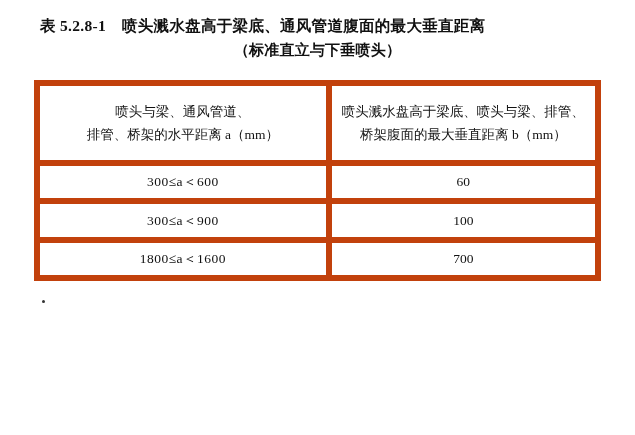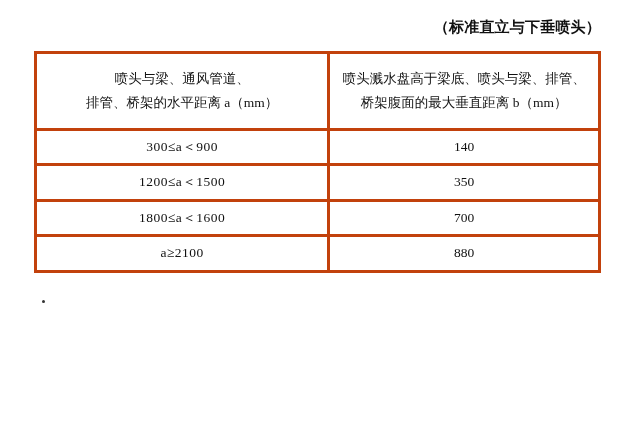--- a/index.html
+++ b/index.html
@@ -32,33 +32,33 @@
   .caption-num {
     font-family: "Liberation Serif", "DejaVu Serif", serif;
   }
   .caption-gap {
     display: inline-block;
     width: 16px;
   }
   .caption-line-2 {
     font-size: 15px;
     font-weight: bold;
-    text-align: right;
-    margin: 2px 0 12px 0;
+    text-align: center;
+    margin: 2px 0 18px 0;
     line-height: 1.5;
     letter-spacing: 0.2px;
   }
   table.spec {
     border-collapse: collapse;
     width: 567px;
     margin: 0 auto;
     table-layout: fixed;
   }
   table.spec td, table.spec th {
-    border: 3px solid #c2410c;
+    border: 6px solid #c2410c;
     text-align: center;
     vertical-align: middle;
     font-size: 13.5px;
     font-weight: normal;
     padding: 0;
   }
   .head-cell {
     height: 74px;
     padding: 6px 14px;
     line-height: 1.72;
@@ -86,20 +86,23 @@
   }
   .range {
     letter-spacing: 0.5px;
   }
 </style>
 </head>
 <body>
 
 <div class="page">
 
+  <div class="caption-line-1">
+    <span class="caption-num">表 5.2.8-1</span><span class="caption-gap"></span><span>喷头溅水盘高于梁底、通风管道腹面的最大垂直距离</span>
+  </div>
 
   <div class="caption-line-2">（标准直立与下垂喷头）</div>
 
   <table class="spec">
     <colgroup>
       <col style="width:52%">
       <col style="width:48%">
     </colgroup>
     <thead>
       <tr>
@@ -108,33 +111,29 @@
           <span class="ln">排管、桥架的水平距离 a（mm）</span>
         </th>
         <th class="head-cell">
           <span class="ln">喷头溅水盘高于梁底、喷头与梁、排管、</span>
           <span class="ln">桥架腹面的最大垂直距离 b（mm）</span>
         </th>
       </tr>
     </thead>
     <tbody>
       <tr>
-        <td class="data-cell range">300≤a＜900</td>
-        <td class="data-cell num">140</td>
+        <td class="data-cell range">300≤a＜600</td>
+        <td class="data-cell num">60</td>
       </tr>
       <tr>
-        <td class="data-cell range">1200≤a＜1500</td>
-        <td class="data-cell num">350</td>
+        <td class="data-cell range">300≤a＜900</td>
+        <td class="data-cell num">100</td>
       </tr>
       <tr>
         <td class="data-cell range">1800≤a＜1600</td>
         <td class="data-cell num">700</td>
-      </tr>
-      <tr>
-        <td class="data-cell range">a≥2100</td>
-        <td class="data-cell num">880</td>
       </tr>
     </tbody>
   </table>
 
   <div class="dot-marker"></div>
 
 </div>
 
 </body></html>

